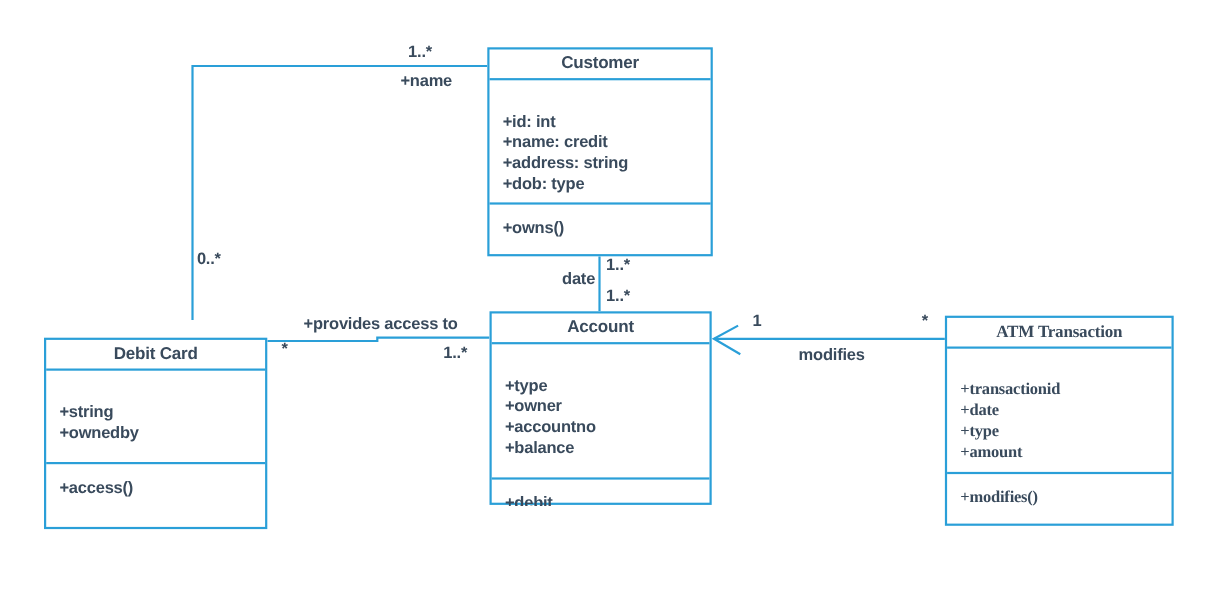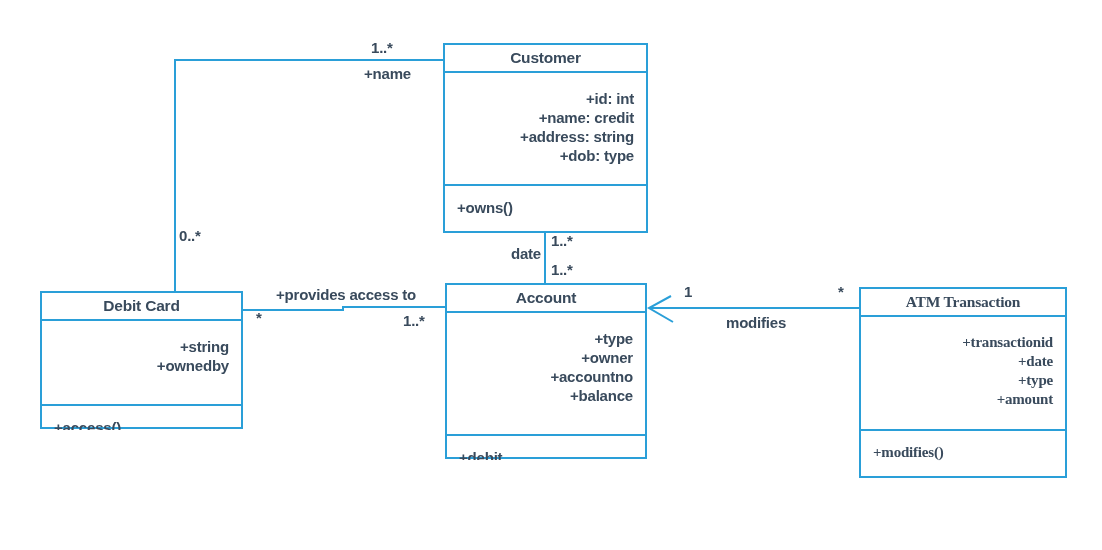--- a/index.html
+++ b/index.html
@@ -43,23 +43,22 @@
     height: 28px;
     flex: 0 0 auto;
     border-bottom: 2px solid var(--line);
     display: flex;
     align-items: center;
     justify-content: center;
     font-size: 15.5px;
   }
   .attrs {
     flex: 0 0 auto;
-    padding: 16px 12px;
+    padding: 28px 12px;
     overflow: hidden;
-    text-align: right;
   }
   .methods {
     flex: 1 1 auto;
     border-top: 2px solid var(--line);
     padding: 12px 12px;
     overflow: hidden;
   }
   .member {
     font-size: 15px;
     line-height: 19px;
@@ -93,21 +92,21 @@
       <div class="member">+id: int</div>
       <div class="member">+name: credit</div>
       <div class="member">+address: string</div>
       <div class="member">+dob: type</div>
     </div>
     <div class="methods">
       <div class="member">+owns()</div>
     </div>
   </div>
 
-  <div class="class-box" style="left:40px; top:291px; width:203px; height:138px;">
+  <div class="class-box" style="left:40px; top:307px; width:203px; height:174px;">
     <div class="class-title">Debit Card</div>
     <div class="attrs" style="height:83px;">
       <div class="member">+string</div>
       <div class="member">+ownedby</div>
     </div>
     <div class="methods">
       <div class="member">+access()</div>
     </div>
   </div>
 

